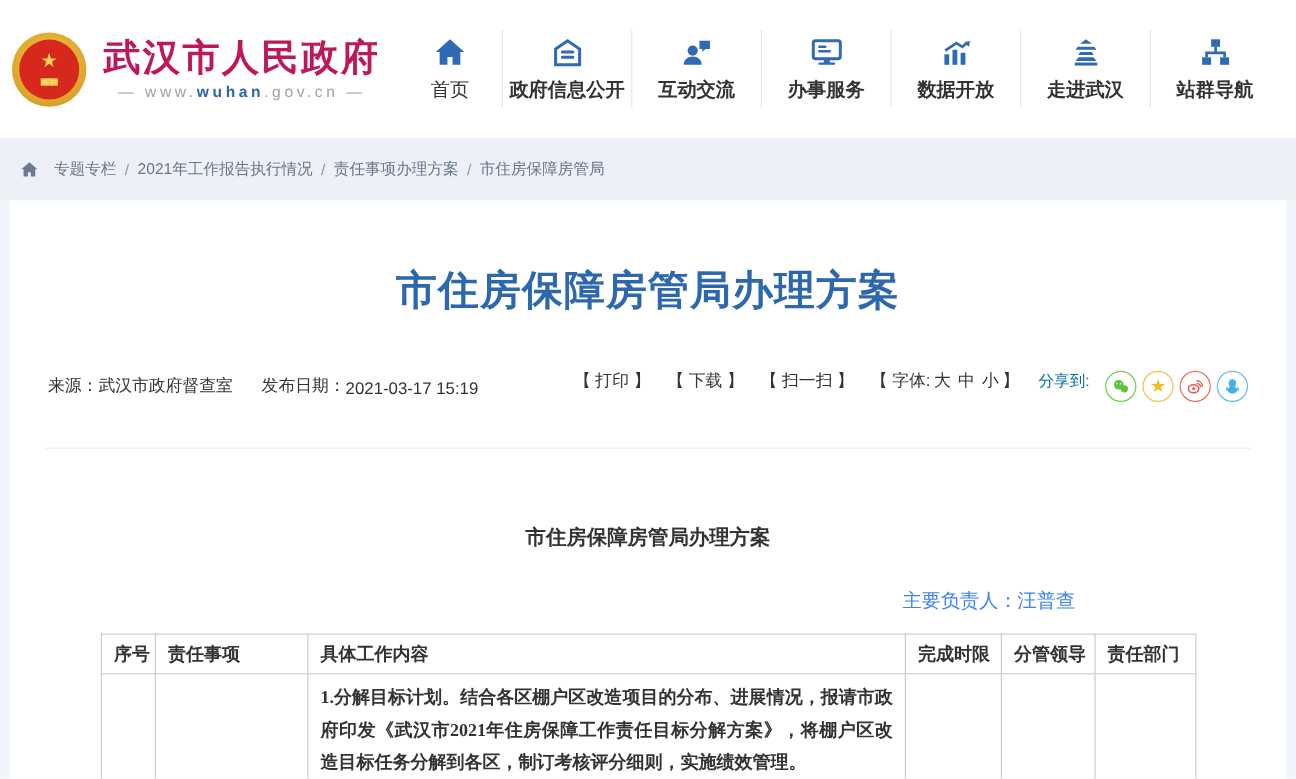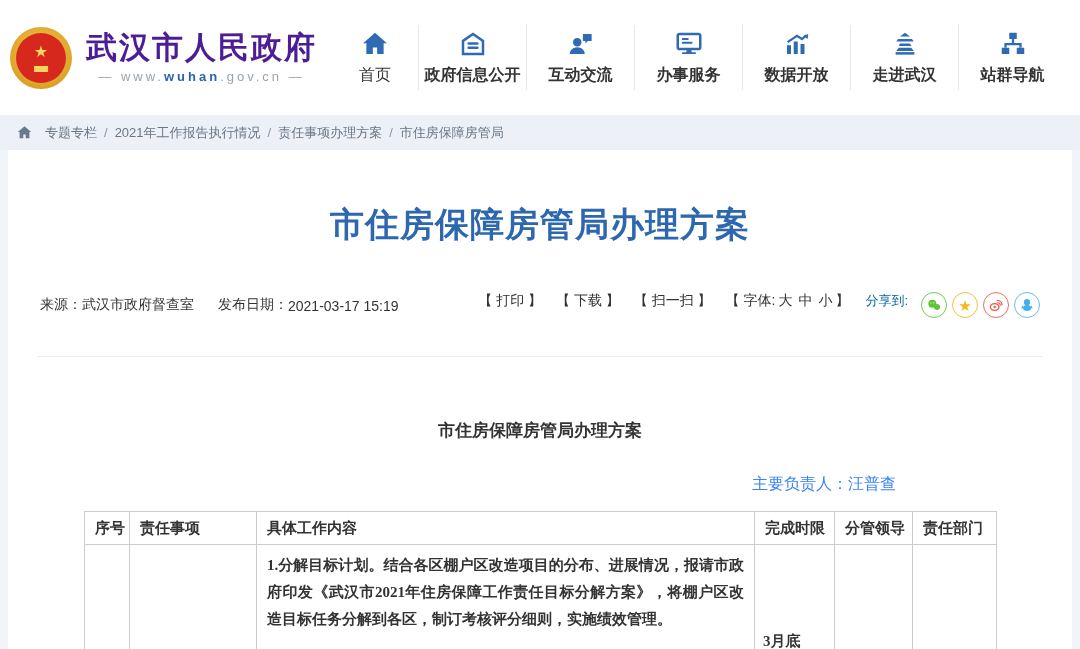--- a/index.html
+++ b/index.html
@@ -21,42 +21,42 @@
   }
   .emblem-inner {
     width:50px; height:50px; border-radius:50%; background:#d7281d;
     color:#f8d35e; display:flex; align-items:center; justify-content:center;
     flex-direction:column; font-size:15px; line-height:1;
   }
   .emblem-inner .star { font-size:16px; }
   .emblem-inner .gate { font-size:10px; margin-top:1px; }
   .site-text { margin-left:14px; }
   .site-name {
-    font-size:31px; font-weight:bold; color:#4c1d95; letter-spacing:2px;
+    font-size:31px; font-weight:bold; color:#be185d; letter-spacing:2px;
     line-height:1.1; white-space:nowrap;
   }
   .site-url {
     margin-top:4px; font-size:13px; color:#9aa3ad; letter-spacing:3px;
     text-align:center; white-space:nowrap;
   }
   .site-url .em { color:#2b65a9; font-weight:bold; }
   
   .main-nav { margin-left:auto; display:flex; align-items:stretch; }
   .nav-item {
     width:108px; display:flex; flex-direction:column; align-items:center;
     justify-content:center; text-decoration:none; cursor:pointer; padding:4px 0;
   }
   .nav-item:first-child { width:86px; }
   .nav-item + .nav-item { border-left:1px solid #e3e8ee;font-weight:bold; }
   .nav-icon { width:30px; height:30px; display:block; }
   .nav-icon svg { width:30px; height:30px; display:block; }
   .nav-label { margin-top:6px; font-size:16px; color:#333; white-space:nowrap; }
   
   .breadcrumb-bar {
-    height:35px; background:#edf1f7; display:flex; align-items:center;
+    height:52px; background:#edf1f7; display:flex; align-items:center;
     padding:0 16px; font-size:13px; color:#697686;
   }
   .crumb-home { width:17px; height:17px; margin-right:12px; flex:0 0 auto; }
   .crumb-home svg { width:17px; height:17px; display:block; }
   .crumb-sep { margin:0 7px; color:#8a97a6; }
   .crumb-item { color:#697686; }
   
   .content-card {
     background:#fff; margin:0 8px; min-height:490px; padding-bottom:40px;
   }

